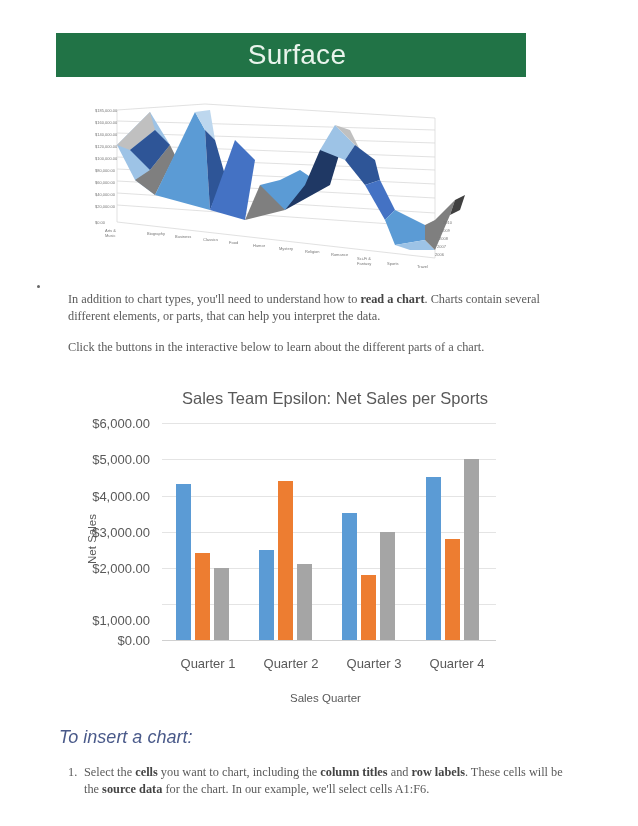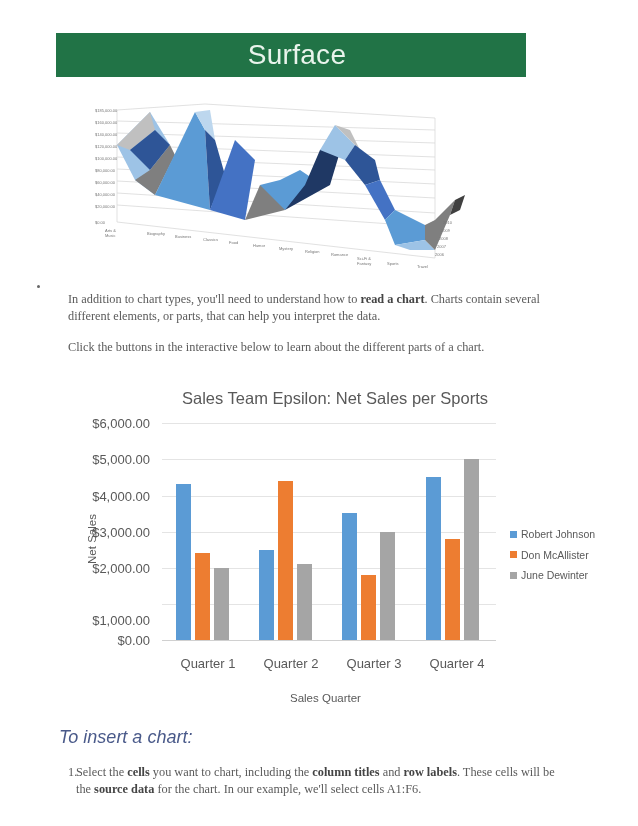--- a/index.html
+++ b/index.html
@@ -26,21 +26,21 @@
   .bar { position: absolute; width: 15px; }
   .xtick { position: absolute; top: 263px; font-size: 13px; color: #595959; width: 80px; text-align: center; margin-top: 8px; }
   .x-label { position: absolute; left: 220px; top: 281px; font-size: 11.5px; color: #595959; margin-top: 26px; }
   .legend { position: absolute; left: 440px; top: 139px; }
   .legend-item { display: flex; align-items: center; font-size: 10.5px; color: #595959; height: 20.5px; }
   .legend-swatch { width: 7px; height: 7px; margin-right: 4px; }
 
   .section-heading { position: absolute; left: 59px; top: 727px; font-family: "Liberation Sans", sans-serif; font-style: italic; font-size: 18px; color: #4a5a8a; }
   .list-item { position: absolute; left: 68px; top: 764px; width: 500px; font-size: 12.3px; line-height: 17px; color: #5a5a5a; }
   .list-item .num { position: absolute; left: 0; }
-  .list-item .txt { margin-left: 8px; display: block; }
+  .list-item .txt { margin-left: 16px; display: block; }
   .list-item b { color: #444; }
 </style>
 </head>
 <body>
 
 <div class="banner">
   <span>Surface</span>
 </div>
 
 <div class="surface-wrap">
@@ -159,34 +159,20 @@
       <div class="bar" style="left: 394px; top: 74.1667px; height: 180.833px; background: rgb(165, 165, 165);"></div>
     </div>
 
   <div class="xtick" style="left:98px">Quarter 1</div>
   <div class="xtick" style="left:181px">Quarter 2</div>
   <div class="xtick" style="left:264px">Quarter 3</div>
   <div class="xtick" style="left:347px">Quarter 4</div>
 
   <div class="x-label">Sales Quarter</div>
 
-  <div class="legend">
-    <div class="legend-item">
-      <span class="legend-swatch" style="background:#5b9bd5"></span>
-      <span>Robert Johnson</span>
-    </div>
-    <div class="legend-item">
-      <span class="legend-swatch" style="background:#ed7d31"></span>
-      <span>Don McAllister</span>
-    </div>
-    <div class="legend-item">
-      <span class="legend-swatch" style="background:#a5a5a5"></span>
-      <span>June Dewinter</span>
-    </div>
-  </div>
 </div>
 
 <div class="section-heading">To insert a chart:</div>
 
 <div class="list-item">
   <span class="num">1.</span>
   <span class="txt"><span>Select the </span><b>cells</b><span> you want to chart, including the </span><b>column titles</b><span> and </span><b>row labels</b><span>. These cells will be the </span><b>source data</b><span> for the chart. In our example, we'll select cells A1:F6.</span></span>
 </div>
 
 </body></html>

